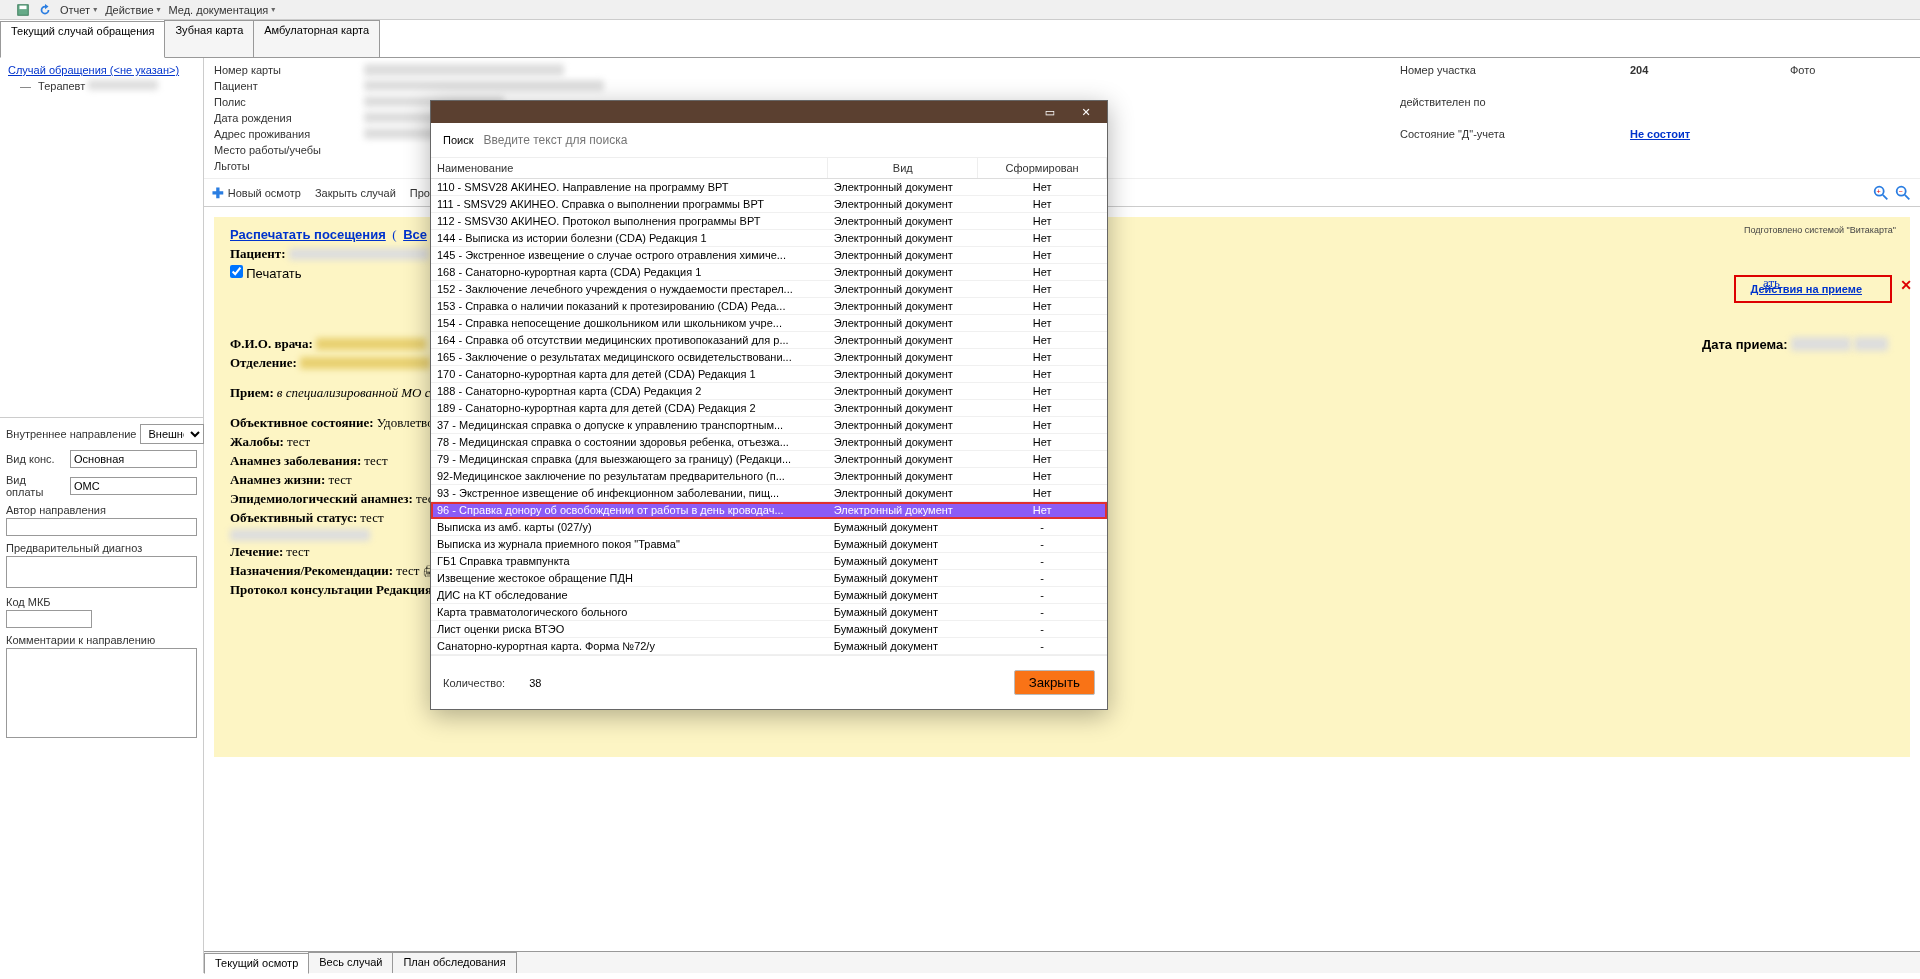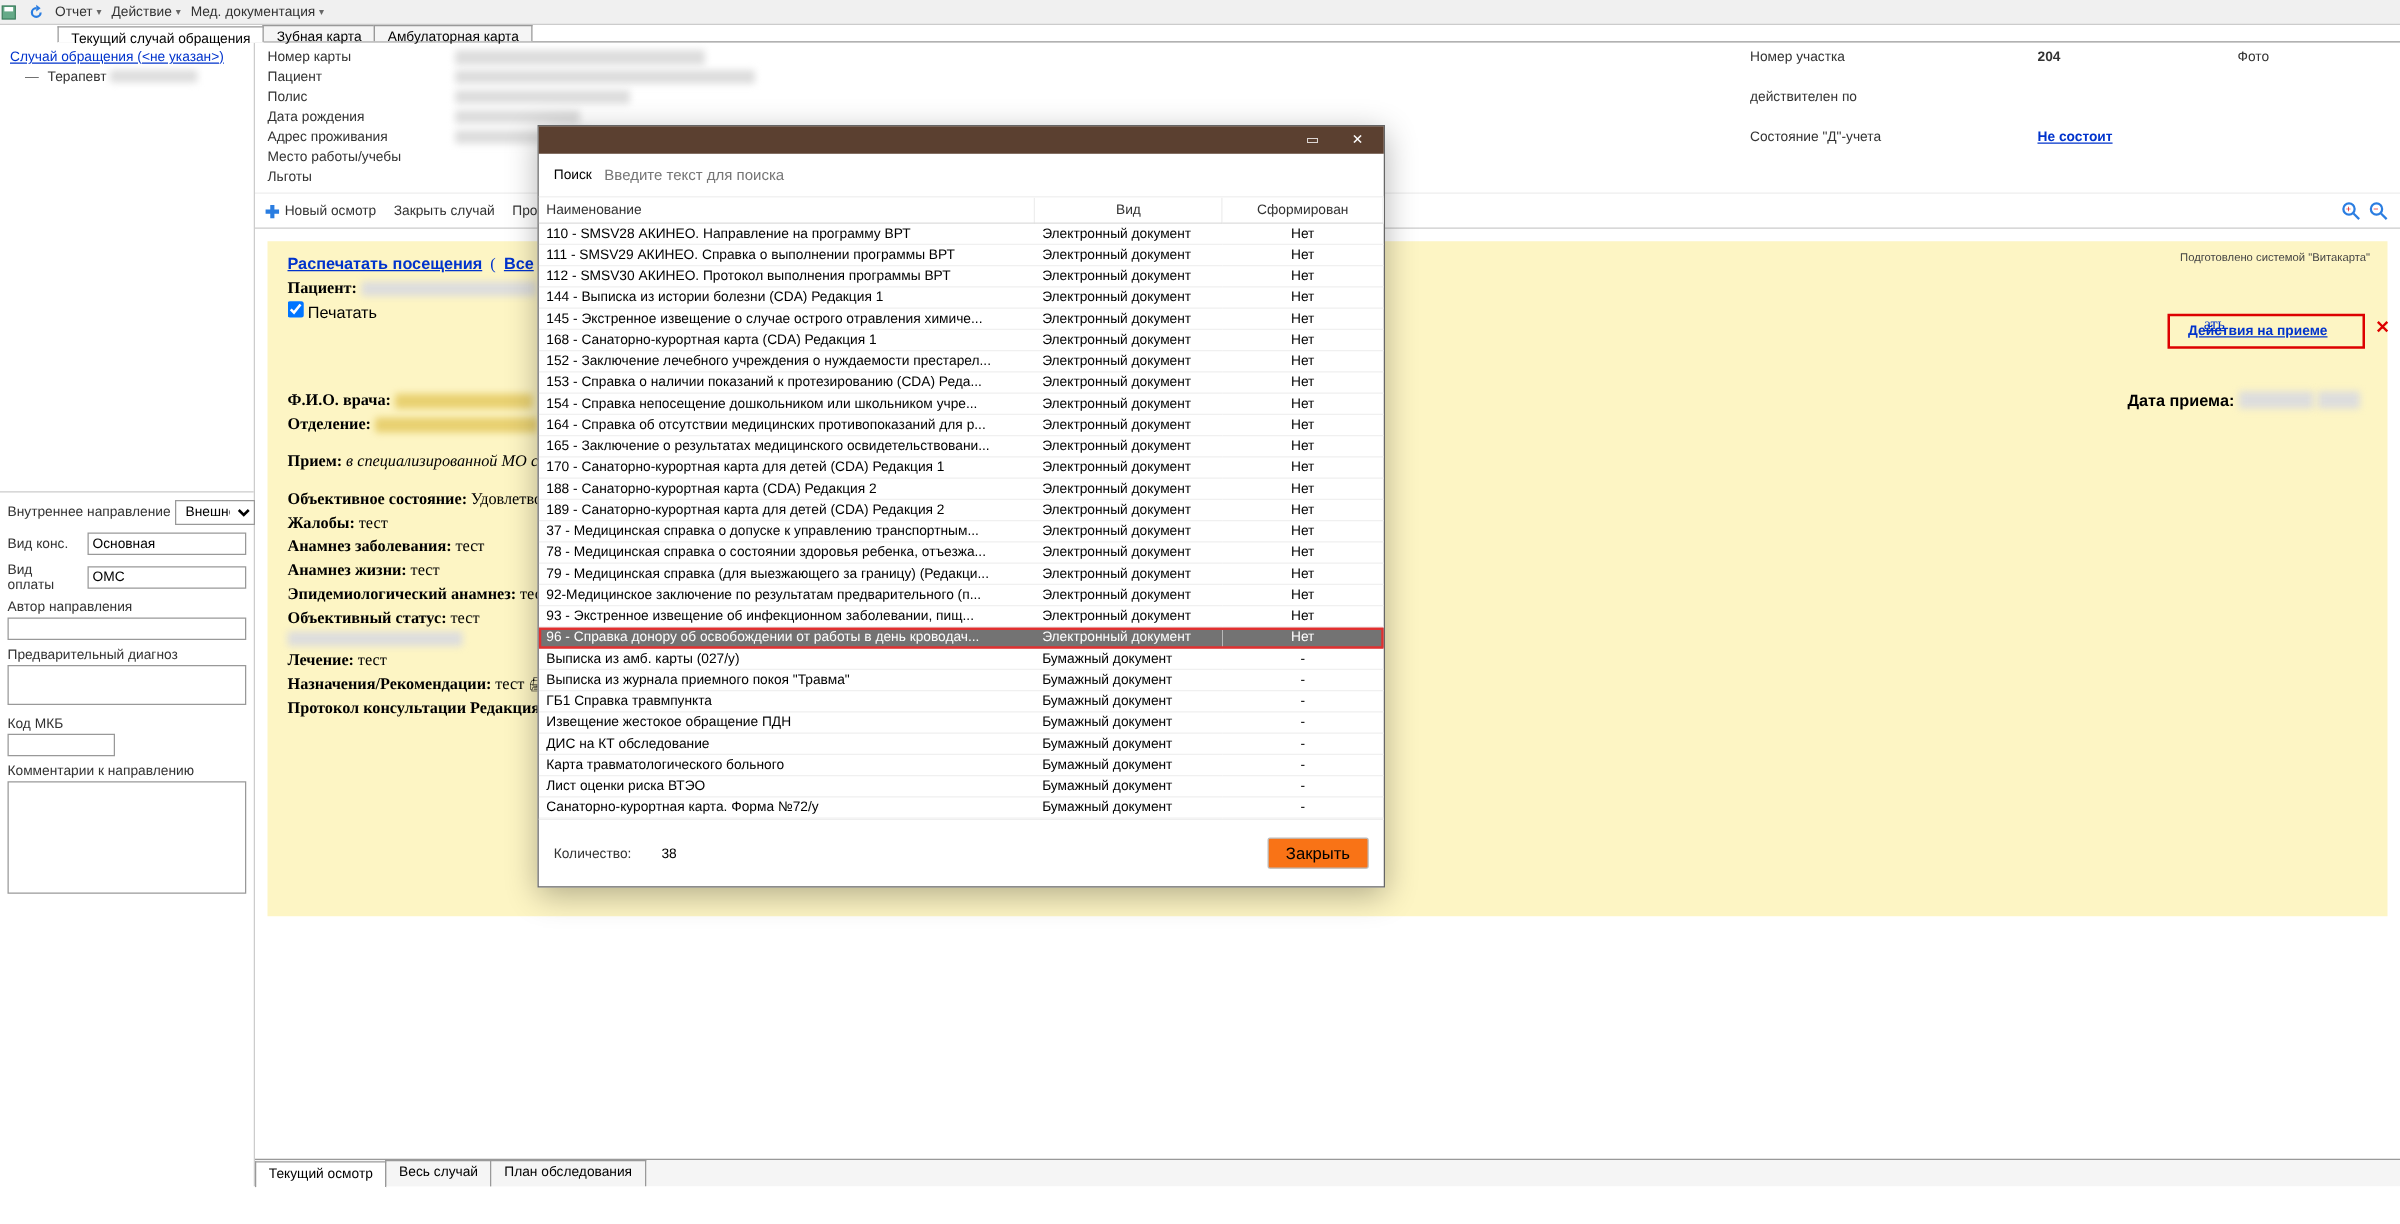--- a/index.html
+++ b/index.html
@@ -1,25 +1,25 @@
 <!DOCTYPE html>
 <html><head>
 <meta charset="utf-8">
 <style>
 * { box-sizing: border-box; margin: 0; padding: 0; font-family: Arial, sans-serif; }
 body { font-size: 11px; background: #fff; color: #000; overflow: hidden; position: relative; height: 979px; width: 1920px; }
 
 
-.top-toolbar { height: 20px; background: #f0f0f0; border-bottom: 1px solid #ccc; display: flex; align-items: center; padding: 0 0; gap: 8px; }
+.top-toolbar { height: 20px; background: #f0f0f0; border-bottom: 1px solid #ccc; display: flex; align-items: center; padding: 0 16px; gap: 8px; }
 .tb-icon { width: 14px; height: 14px; display: inline-block; }
 .tb-item { color: #333; cursor: pointer; display: flex; align-items: center; gap: 2px; }
 .tb-item::after { content: "▾"; font-size: 8px; margin-left: 1px; color: #666; }
 
 
-.tabs-row { height: 14px; background: #fff; border-bottom: 1px solid #999; display: flex; margin-left: 46px; }
+.tabs-row { height: 38px; background: #fff; border-bottom: 1px solid #999; display: flex; }
 .tab { padding: 3px 10px; border: 1px solid #999; border-bottom: none; margin-right: -1px; background: #f5f5f5; cursor: pointer; }
 .tab.active { background: #fff; border-bottom: 1px solid #fff; position: relative; top: 1px; }
 
 
 .main { display: flex; height: calc(100% - 42px - 22px); }
 .left-panel { width: 204px; border-right: 1px solid #ccc; background: #fff; display: flex; flex-direction: column; }
 .right-panel { flex: 1; display: flex; flex-direction: column; }
 
 
 .tree-area { height: 360px; border-bottom: 1px solid #ccc; padding: 4px; }
@@ -75,21 +75,21 @@
 .modal-search { display: flex; align-items: center; padding: 10px 12px; gap: 10px; border-bottom: 1px solid #eee; }
 .modal-search input { flex: 1; border: none; outline: none; font-size: 12px; color: #888; }
 .modal-table-wrap { max-height: 498px; overflow: auto; }
 .modal-table { width: 100%; border-collapse: collapse; font-size: 11px; }
 .modal-table th { text-align: center; font-weight: normal; padding: 4px 6px; border-bottom: 1px solid #ddd; border-right: 1px solid #eee; background: #fff; color: #333; }
 .modal-table td { padding: 2px 6px; border-bottom: 1px solid #f0f0f0; white-space: nowrap; overflow: hidden; text-overflow: ellipsis; }
 .modal-table td.c0 { max-width: 368px; }
 .modal-table td.c1 { text-align: left; width: 140px; }
 .modal-table td.c2 { text-align: center; width: 120px; }
 .modal-table tr.sel { outline: 2px solid #e03030; outline-offset: -2px; }
-.modal-table tr.sel td { background: #737373; color: #fff; }
+.modal-table tr.sel td { background: #8b5cf6; color: #fff; }
 .modal-footer { display: flex; align-items: center; padding: 14px 12px; border-top: 1px solid #eee; }
 .modal-footer .count-lbl { color: #333; margin-right: 24px; }
 .modal-footer .close-btn { margin-left: auto; border: 1px solid #bbb; background: #f97316; padding: 4px 14px; cursor: pointer; border-radius: 2px; }
 
 svg.magsvg { width: 18px; height: 18px; }
 </style>
 </head>
 <body>
 
 <div class="top-toolbar">

